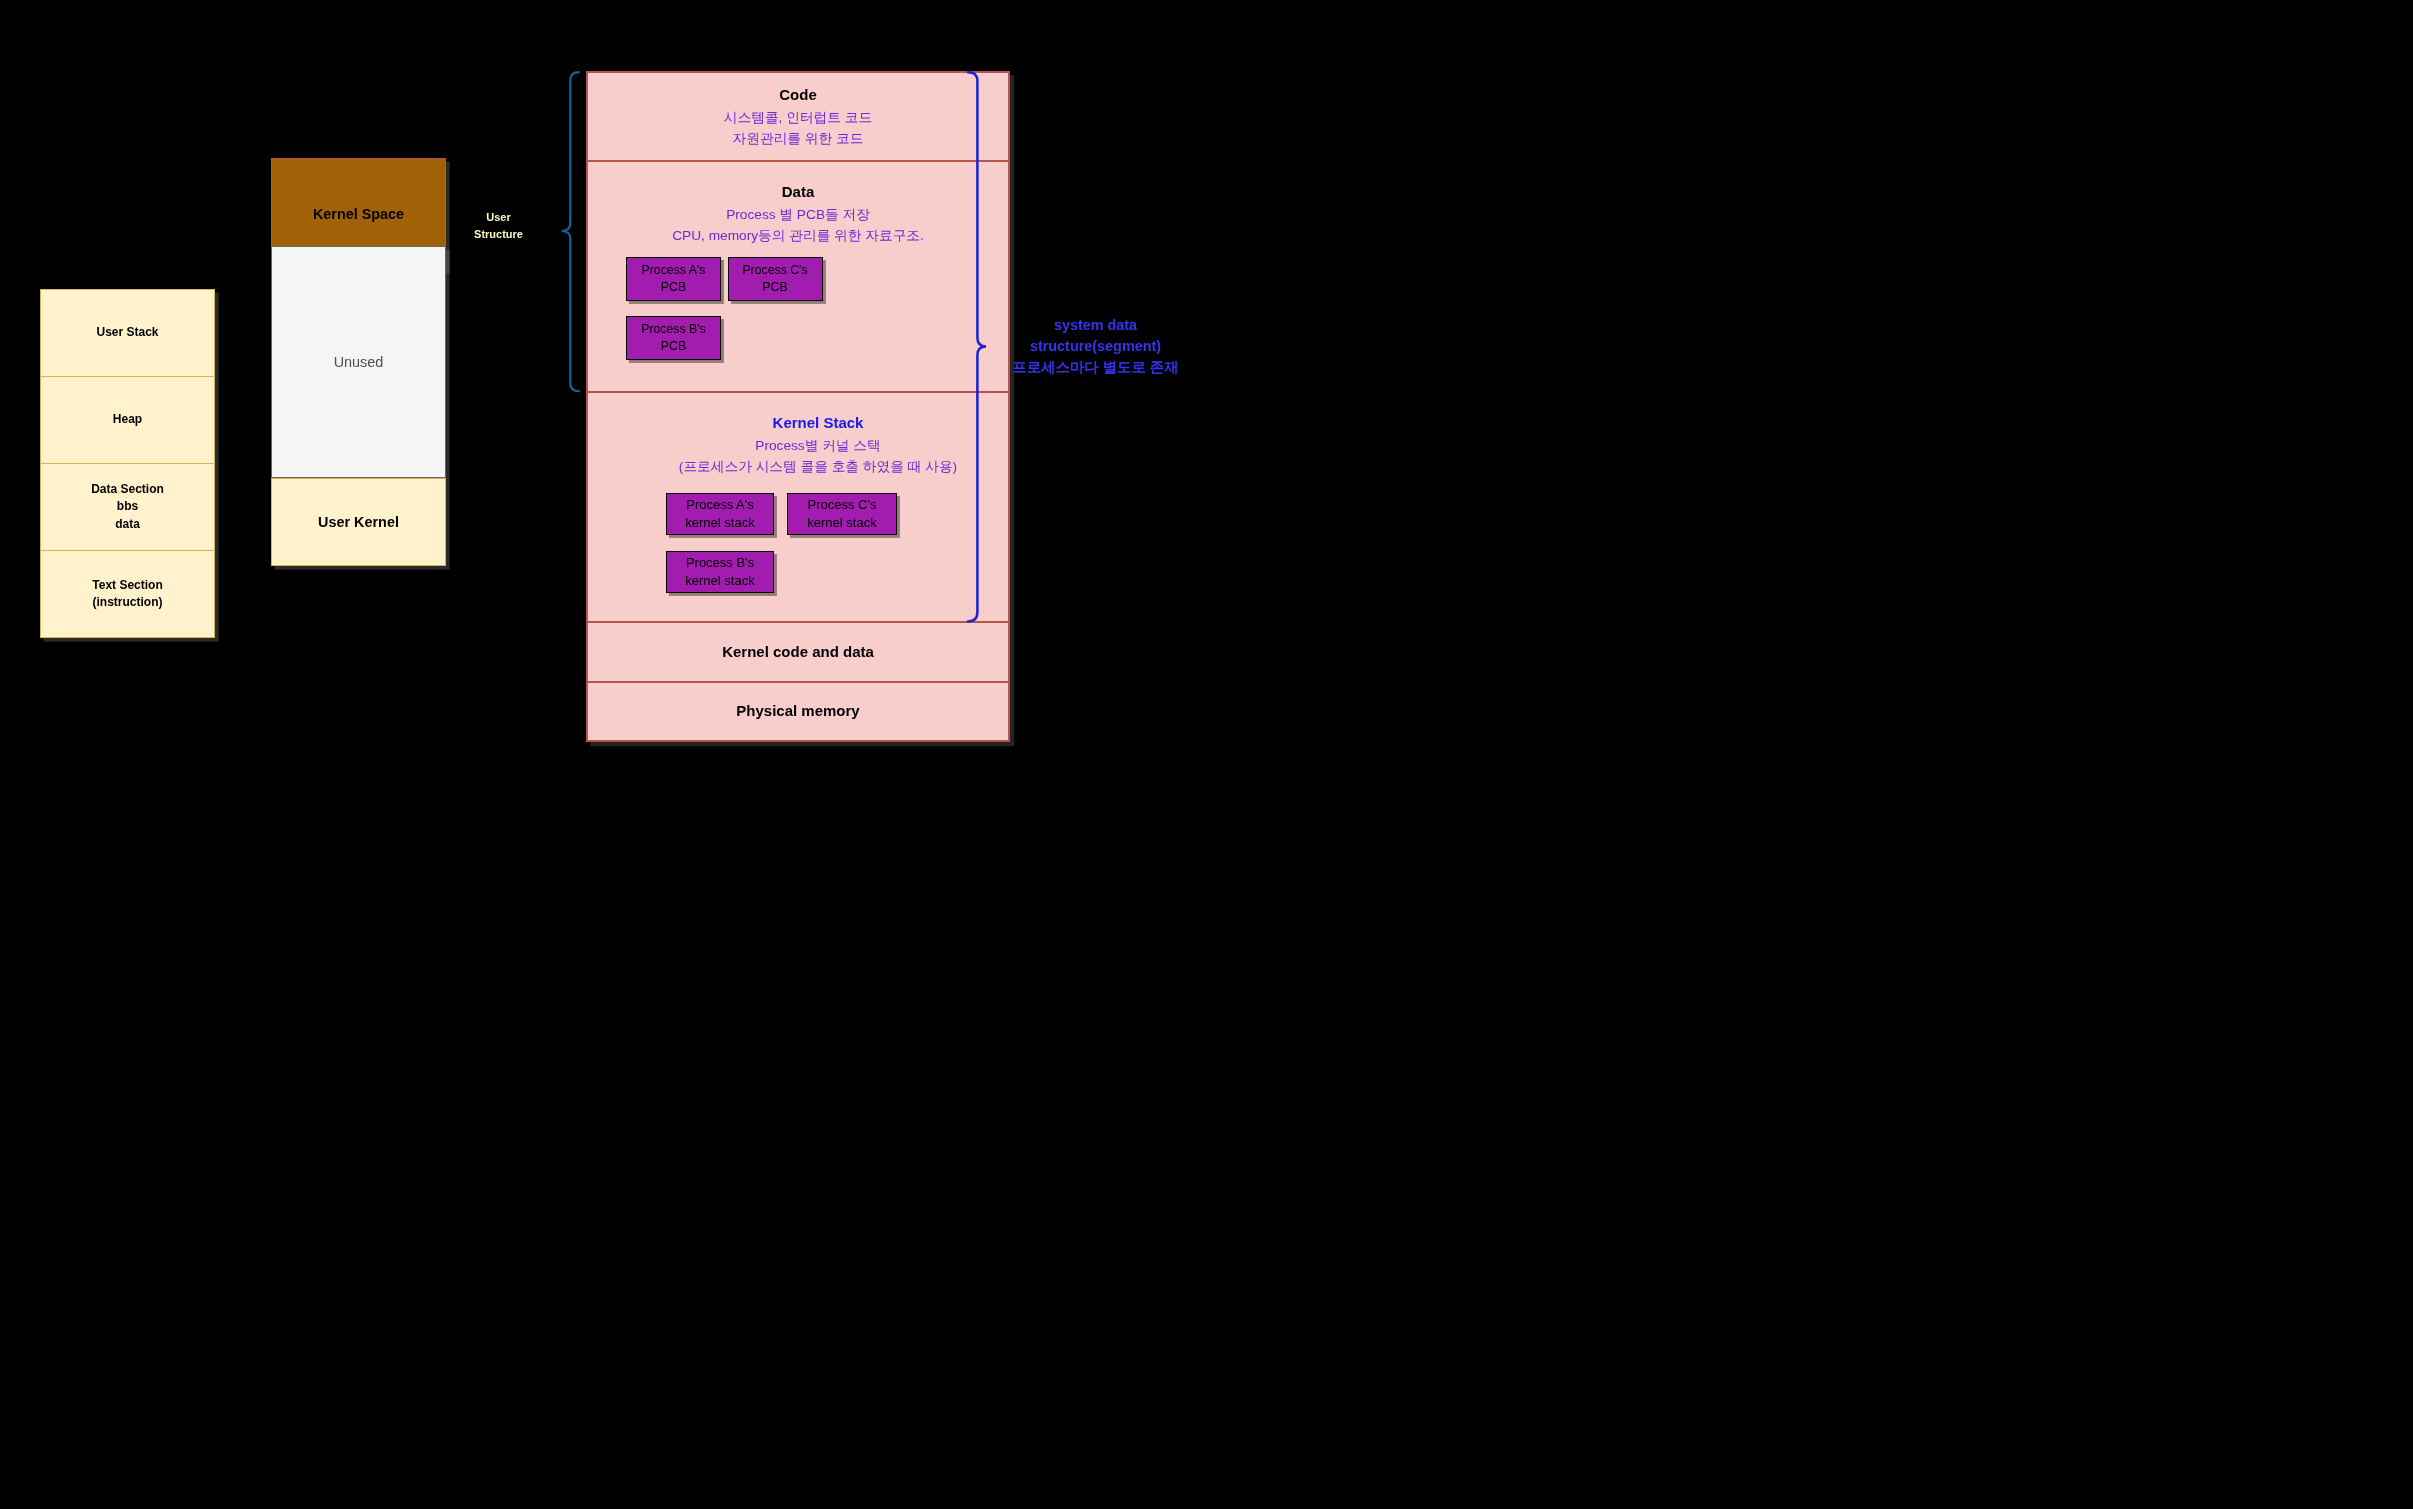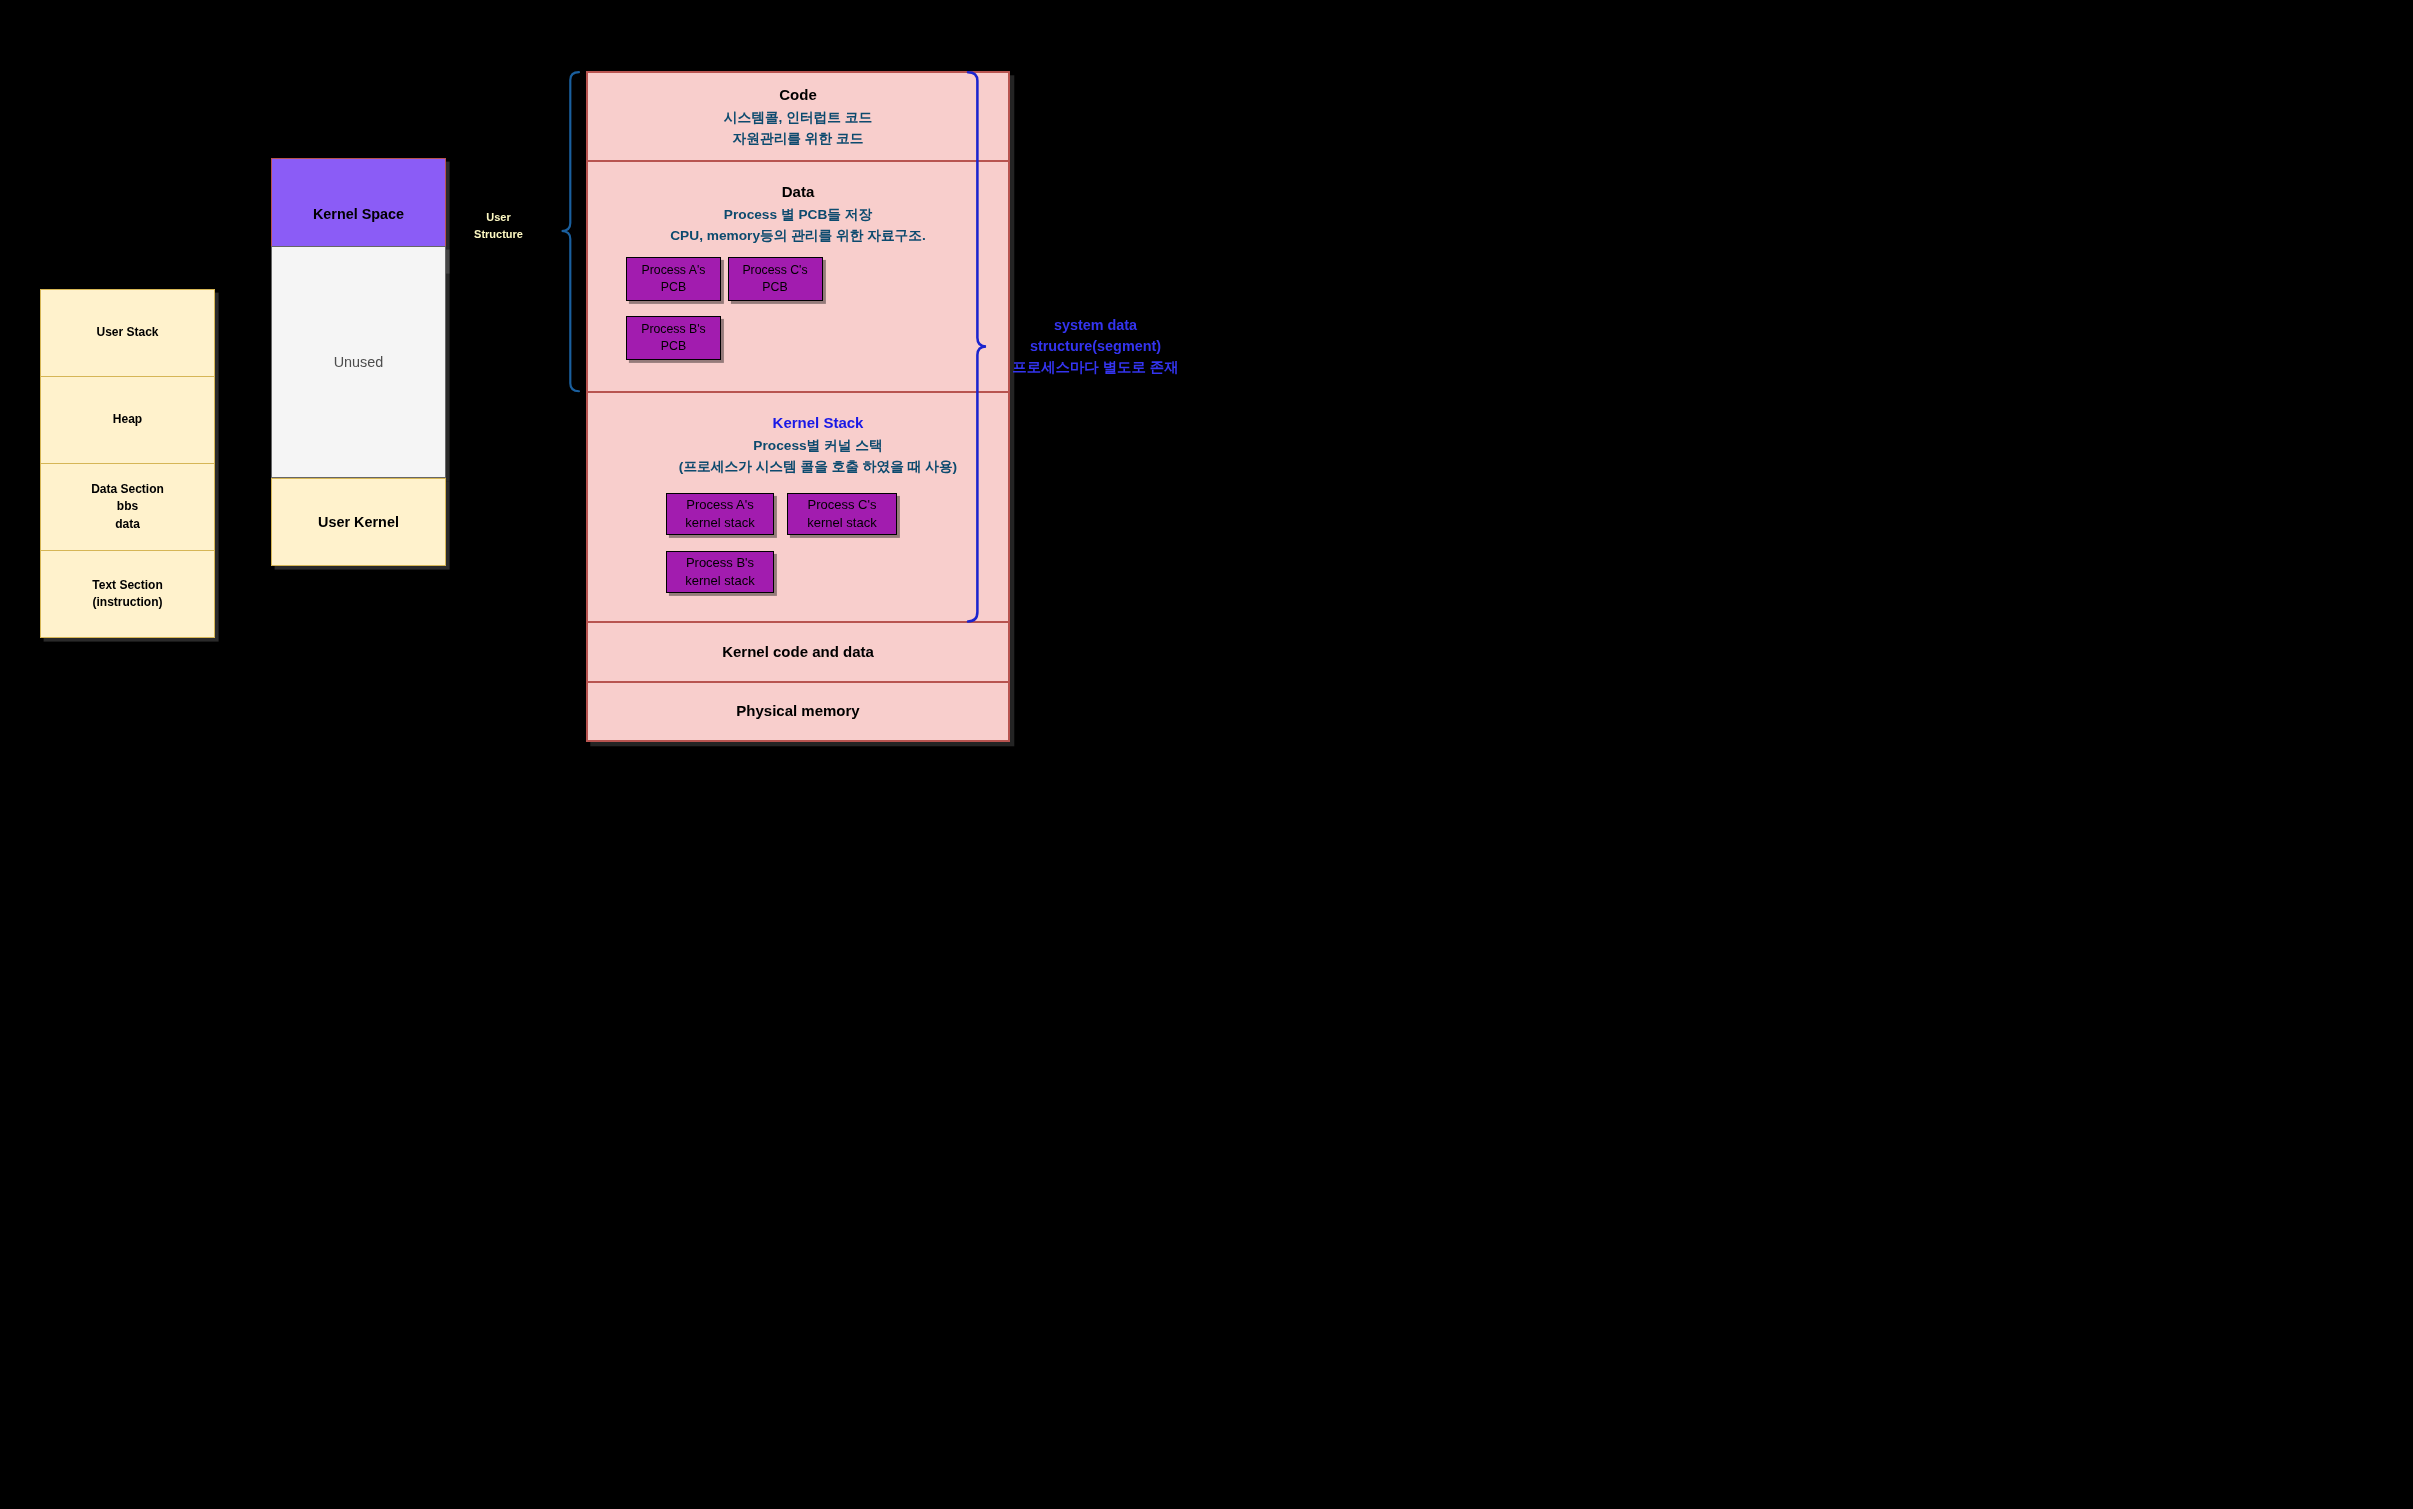--- a/index.html
+++ b/index.html
@@ -25,21 +25,21 @@
   }
   .left-box .sec:first-child{border-top:none;}
 
   
   .mid-box{position:absolute;left:271px;top:158px;width:175px;height:408px;}
   .mid-sec{
     position:absolute;left:0;width:100%;box-sizing:border-box;
     display:flex;align-items:center;justify-content:center;text-align:center;
     box-shadow:3.6px 3.6px 0 rgba(120,120,120,0.35);
   }
-  .mid-kernel{top:0;height:112px;background:#8b5cf6;border:1.4px solid #B85450;
+  .mid-kernel{top:0;height:112px;background:#a16207;border:1.4px solid #B85450;
     font-weight:bold;font-size:14.4px;color:#000;}
   .mid-unused{top:88px;height:232px;background:#F5F5F5;border:1.4px solid #666666;
     font-weight:normal;font-size:14.4px;color:#4D4D4D;}
   .mid-user{top:320px;height:88px;background:#FFF2CC;border:1.4px solid #D6B656;
     font-weight:bold;font-size:14.4px;color:#000;}
 
   
   .right-box{
     position:absolute;left:586px;top:71px;width:424px;height:671px;
     background:#F8CECC;border:2.9px solid #B85450;box-sizing:border-box;
@@ -49,21 +49,21 @@
   .r-sec{box-sizing:border-box;border-top:2.2px solid #B85450;position:relative;}
   .r-sec:first-child{border-top:none;}
   .r-code{height:87px;display:flex;flex-direction:column;align-items:center;justify-content:center;}
   .r-data{height:231px;}
   .r-kstack{height:230px;padding-left:40px;}
   .r-phys{height:58px;display:flex;align-items:center;justify-content:center;}
   .r-kcode{height:60px;display:flex;align-items:center;justify-content:center;}
 
   .sec-title{font-weight:bold;font-size:15px;color:#000;text-align:center;line-height:1.5;}
   .sec-title.blue{color:#1919E6;}
-  .sec-body{font-weight:bold;font-size:13.7px;color:#0c4a6e;text-align:center;line-height:1.55;}
+  .sec-body{font-weight:normal;font-size:13.7px;color:#6d28d9;text-align:center;line-height:1.55;}
   .r-data .head, .r-kstack .head{padding-top:19px;}
 
   .box-row{display:flex;margin-left:38px;}
   .white-box{
     background:#a21caf;border:1.4px solid #000;box-sizing:border-box;
     display:flex;align-items:center;justify-content:center;text-align:center;
     color:#000;box-shadow:2.9px 2.9px 0 rgba(0,0,0,0.4);
   }
   .pcb{width:95px;height:44px;font-size:12.3px;line-height:1.45;}
   .pcb-row1{margin-top:11.5px;gap:6.5px;}

